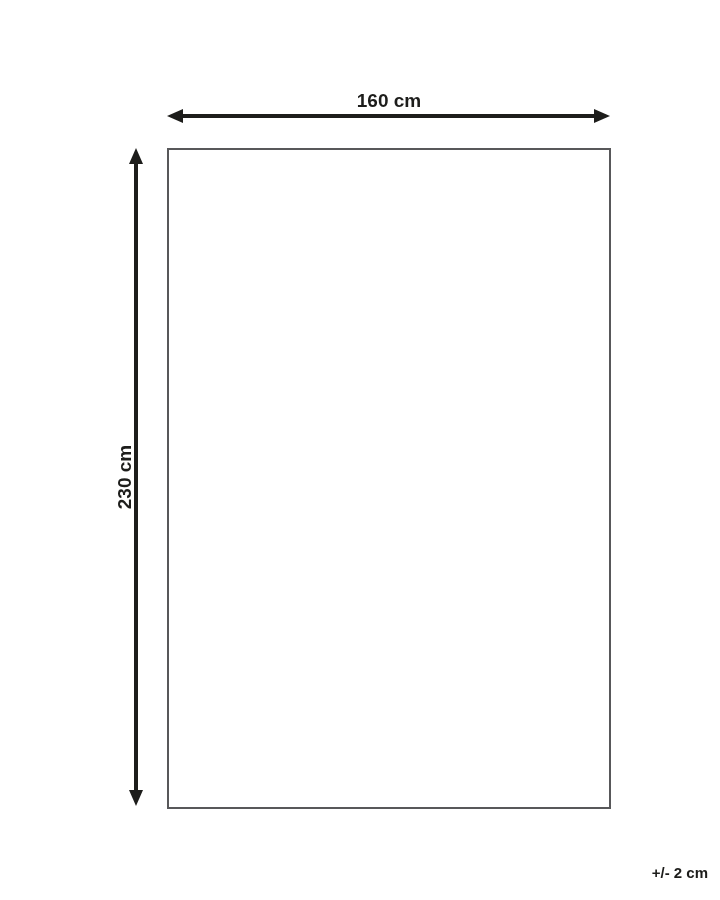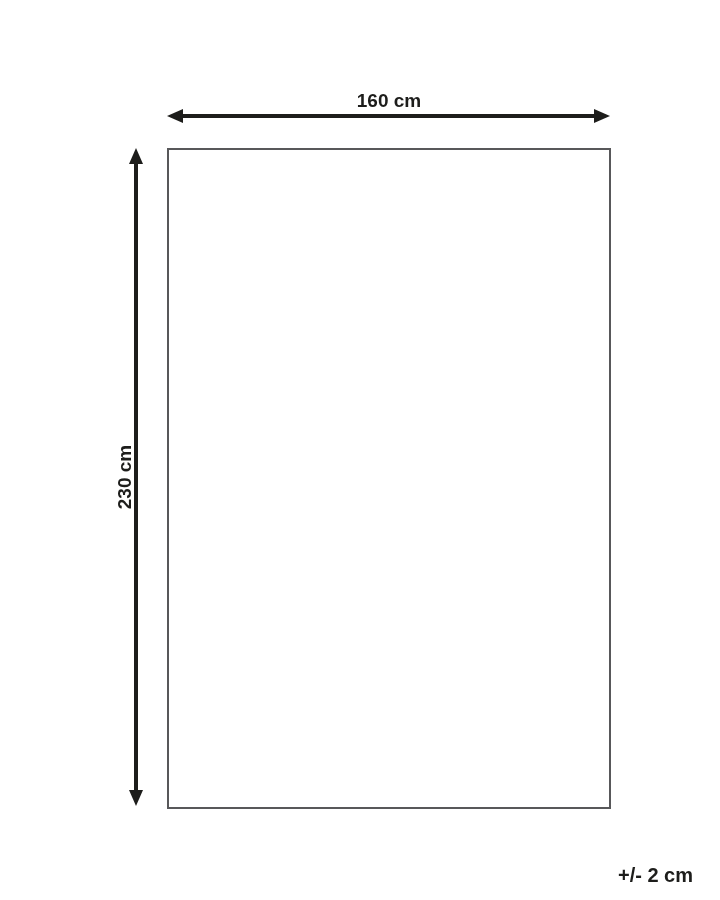--- a/index.html
+++ b/index.html
@@ -29,22 +29,22 @@
   }
   .width-label {
     left: 389px; top: 101px;
     transform: translate(-50%, -50%);
   }
   .height-label {
     left: 125px; top: 477px;
     transform: translate(-50%, -50%) rotate(-90deg);
   }
   .tolerance-label {
-    right: 27px; top: 864px;
-    font-size: 20px;
+    right: 12px; top: 864px;
+    font-size: 15px;
     text-align: right;
   }
   
   .arrow-h {
     position: absolute;
     left: 167px; top: 108px; width: 443px; height: 16px;
   }
   .arrow-h .shaft {
     position: absolute; left: 11px; right: 11px; top: 50%;
     height: 4px; transform: translateY(-50%);

